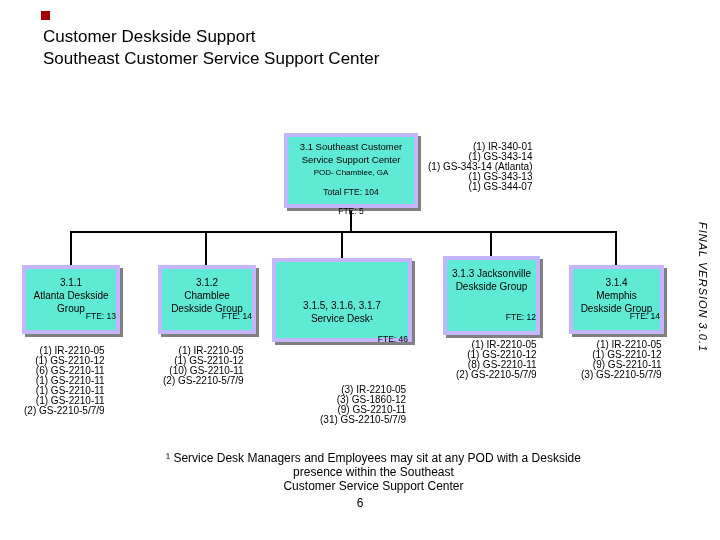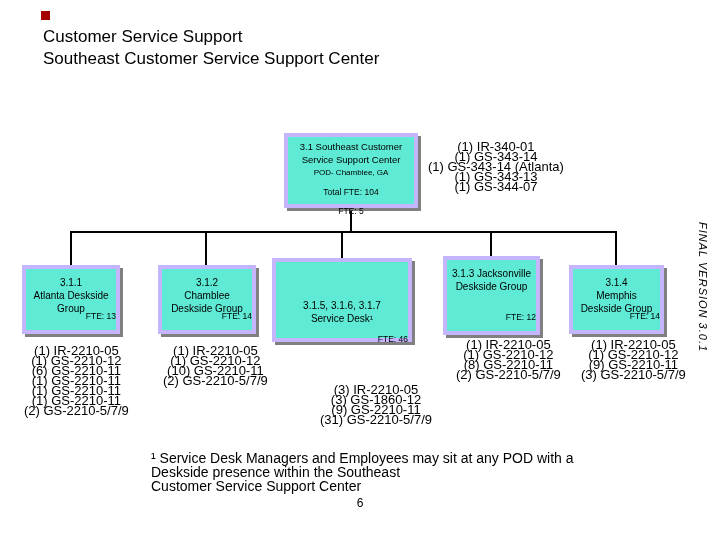--- a/index.html
+++ b/index.html
@@ -10,35 +10,35 @@
   .line{position:absolute;background:#000;}
   .box{position:absolute;background:#5eead4;border:4px solid #c4b5fd;
        box-shadow:3px 3px 0 #808080;text-align:center;box-sizing:border-box;}
   .box-title{font-size:10px;line-height:13px;padding-top:7px;}
   .box--tall .box-title{padding-top:37px;}
   .box-fte{font-size:8.5px;position:absolute;left:0;right:0;bottom:9px;text-align:right;}
   .box--tall .box-fte{position:static;margin-top:9px;}
   .rb-title{font-size:9.5px;line-height:12.5px;padding-top:4px;}
   .rb-pod{font-size:8px;margin-top:2px;}
   .rb-total{font-size:8.5px;line-height:10.5px;margin-top:10px;}
-  .plist{position:absolute;font-size:13px;line-height:10px;text-align:center;white-space:nowrap;}
-  .footnote{position:absolute;left:151px;top:451px;width:445px;font-size:14px;line-height:14px;}
+  .plist{position:absolute;font-size:10px;line-height:10px;text-align:right;white-space:nowrap;}
+  .footnote{position:absolute;left:151px;top:451px;width:445px;font-size:12px;line-height:14px;text-align:center;}
   .page-number{position:absolute;left:0;right:0;top:496px;text-align:center;font-size:12px;}
   .side-label{position:absolute;left:697px;top:222px;writing-mode:vertical-rl;
               font-size:11px;font-style:italic;letter-spacing:1px;white-space:nowrap;}
 </style>
 </head>
 <body>
 
 <div class="slide">
 
   <div class="accent" style="background: rgb(165, 0, 0);"></div>
 
   <div class="slide-title">
-    <div>Customer Service Support</div>
+    <div>Customer Deskside Support</div>
     <div>Southeast Customer Service Support Center</div>
   </div>
 
   <div class="line" style="left:350px;top:208px;width:2px;height:24px"></div>
   <div class="line" style="left:70px;top:231px;width:547px;height:2px"></div>
   <div class="line" style="left:70px;top:231px;width:2px;height:34px"></div>
   <div class="line" style="left:205px;top:231px;width:2px;height:34px"></div>
   <div class="line" style="left:341px;top:231px;width:2px;height:27px"></div>
   <div class="line" style="left:490px;top:231px;width:2px;height:34px"></div>
   <div class="line" style="left:615px;top:231px;width:2px;height:34px"></div>

